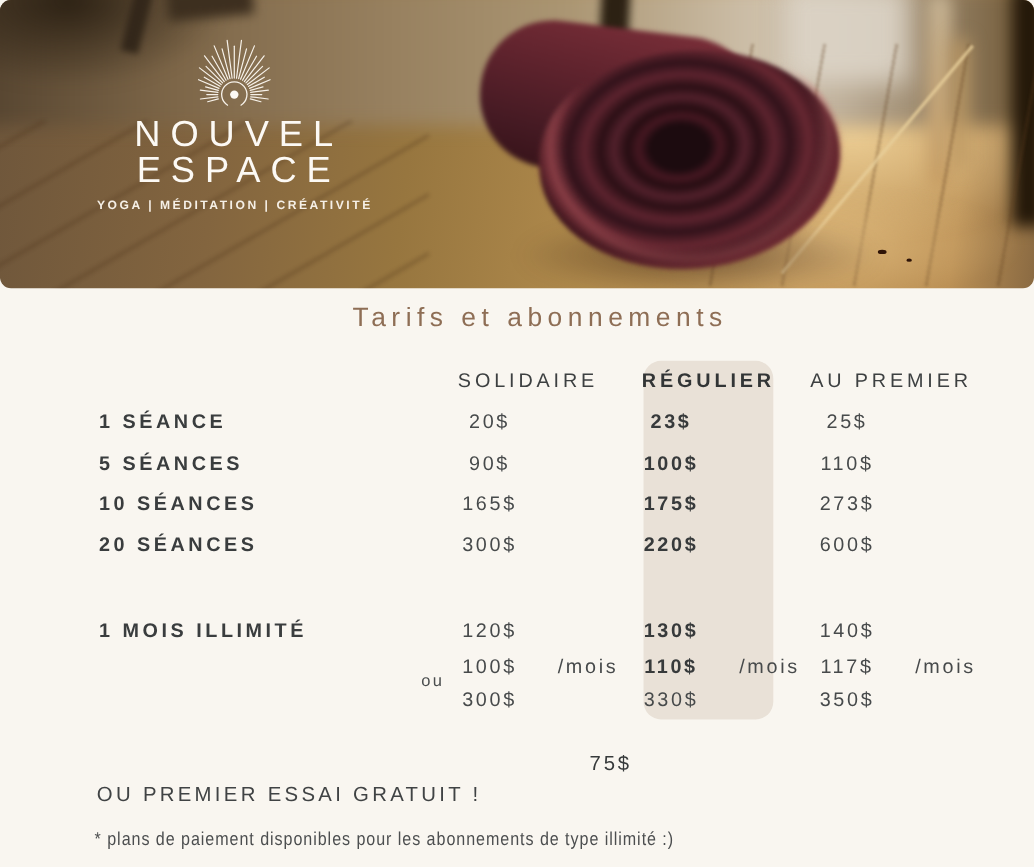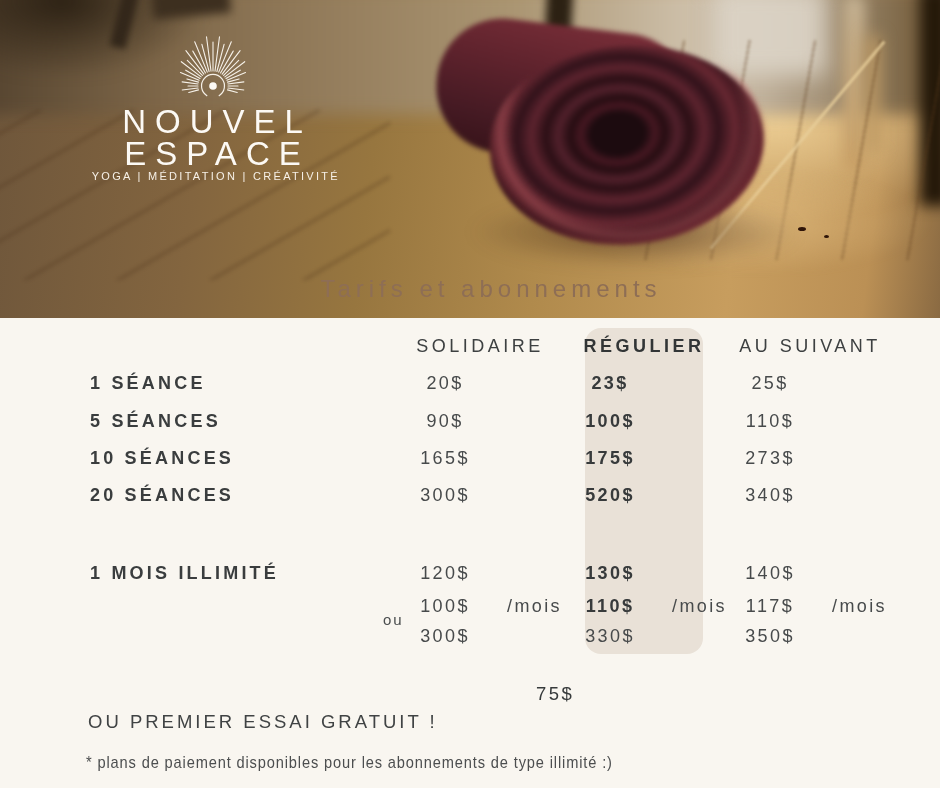--- a/index.html
+++ b/index.html
@@ -6,22 +6,23 @@
   body{
     width:940px;height:788px;
     font-family:"Liberation Sans",sans-serif;
     background:#f9f6f0;
     -webkit-font-smoothing:antialiased;
   }
   .page{position:relative;width:940px;height:788px;overflow:hidden;background:#f9f6f0;}
 
   
   .photo{
-    position:absolute;left:0;top:0;width:940px;height:318px;overflow:hidden;
+    position:absolute;left:0;top:0;width:940px;height:262px;overflow:hidden;
     background:linear-gradient(97deg,#6e563b 0%,#83653f 22%,#97763f 40%,#b08a4c 58%,#c79d5e 78%,#bb9055 92%,#8a6a42 100%);
+    border-radius:10px;
   }
   .ph{position:absolute;}
   .sheen1{left:470px;top:20px;width:470px;height:230px;
     background:radial-gradient(ellipse 300px 140px at 65% 45%,rgba(244,216,160,.8),rgba(244,216,160,0) 70%);
     filter:blur(5px);}
   .sheen2{left:560px;top:150px;width:380px;height:120px;
     background:radial-gradient(ellipse 240px 70px at 50% 60%,rgba(235,200,140,.55),rgba(235,200,140,0) 75%);
     filter:blur(4px);}
   .topblur{left:-20px;top:-12px;width:980px;height:126px;
     background:linear-gradient(90deg,#54432f 0%,#7d6648 18%,#97805f 38%,#ab9673 55%,#cdbfa9 72%,#bfb09a 80%,#77603f 96%);
@@ -61,21 +62,21 @@
   .speck2{left:824px;top:235px;width:5px;height:3px;border-radius:50%;background:#2e1408;filter:blur(.5px);}
 
   
   .logo{position:absolute;left:85px;top:34px;width:255px;text-align:center;color:#fcf9f4;}
   .sunburst{height:70px;margin-bottom:2px;}
   .sunburst svg{display:block;margin:0 auto;}
   .sunburst line{stroke:rgba(252,248,240,.95);stroke-width:1.1;stroke-linecap:round;}
   .sunburst path{stroke:rgba(252,248,240,.95);stroke-width:1.2;fill:none;}
   .sunburst circle{fill:#fcf9f4;}
   .logo-name{font-size:33px;line-height:32px;font-weight:400;letter-spacing:9px;text-indent:9px;}
-  .logo-tag{font-size:11px;font-weight:400;letter-spacing:2.3px;text-indent:2px;color:#f6f0e7;text-align:right;}
+  .logo-tag{margin-top:11px;font-size:11px;font-weight:700;letter-spacing:2.3px;text-indent:2px;color:#f6f0e7;}
 
   
   .title{
     position:absolute;left:0;right:0;top:272px;text-align:center;text-indent:42px;
     font-size:24px;line-height:34px;font-weight:400;letter-spacing:5px;color:#8e6e55;
   }
 
   
   .sheet{position:absolute;left:0;top:0;width:940px;height:664px;color:#3d4041;}
   .hl{position:absolute;left:585px;top:328px;width:118px;height:326px;background:#e9e1d7;border-radius:16px;}
@@ -178,41 +179,41 @@
     </div>
   </div>
 
   <div class="title">Tarifs et abonnements</div>
 
   <div class="sheet">
     <div class="hl"></div>
 
     <div class="cell th th-s y-head">SOLIDAIRE</div>
     <div class="cell th th-r y-head">RÉGULIER</div>
-    <div class="cell th th-a y-head">AU SUIVANT</div>
+    <div class="cell th th-a y-head">AU PREMIER</div>
 
     <div class="cell lbl y0">1 SÉANCE</div>
     <div class="cell val c-s y0">20$</div>
     <div class="cell val c-r y0">23$</div>
     <div class="cell val c-a y0">25$</div>
 
     <div class="cell lbl y1">5 SÉANCES</div>
     <div class="cell val c-s y1">90$</div>
     <div class="cell val c-r y1">100$</div>
     <div class="cell val c-a y1">110$</div>
 
     <div class="cell lbl y2">10 SÉANCES</div>
     <div class="cell val c-s y2">165$</div>
     <div class="cell val c-r y2">175$</div>
     <div class="cell val c-a y2">273$</div>
 
     <div class="cell lbl y3">20 SÉANCES</div>
     <div class="cell val c-s y3">300$</div>
-    <div class="cell val c-r y3">520$</div>
-    <div class="cell val c-a y3">340$</div>
+    <div class="cell val c-r y3">220$</div>
+    <div class="cell val c-a y3">600$</div>
 
     <div class="cell lbl y4">1 MOIS ILLIMITÉ</div>
     <div class="cell val c-s y4">120$</div>
     <div class="cell val c-r y4">130$</div>
     <div class="cell val c-a y4">140$</div>
 
     <div class="cell ou">ou</div>
 
     <div class="cell val c-s y5m">100$</div>
     <div class="cell sfx x-s y5m">/mois</div>

